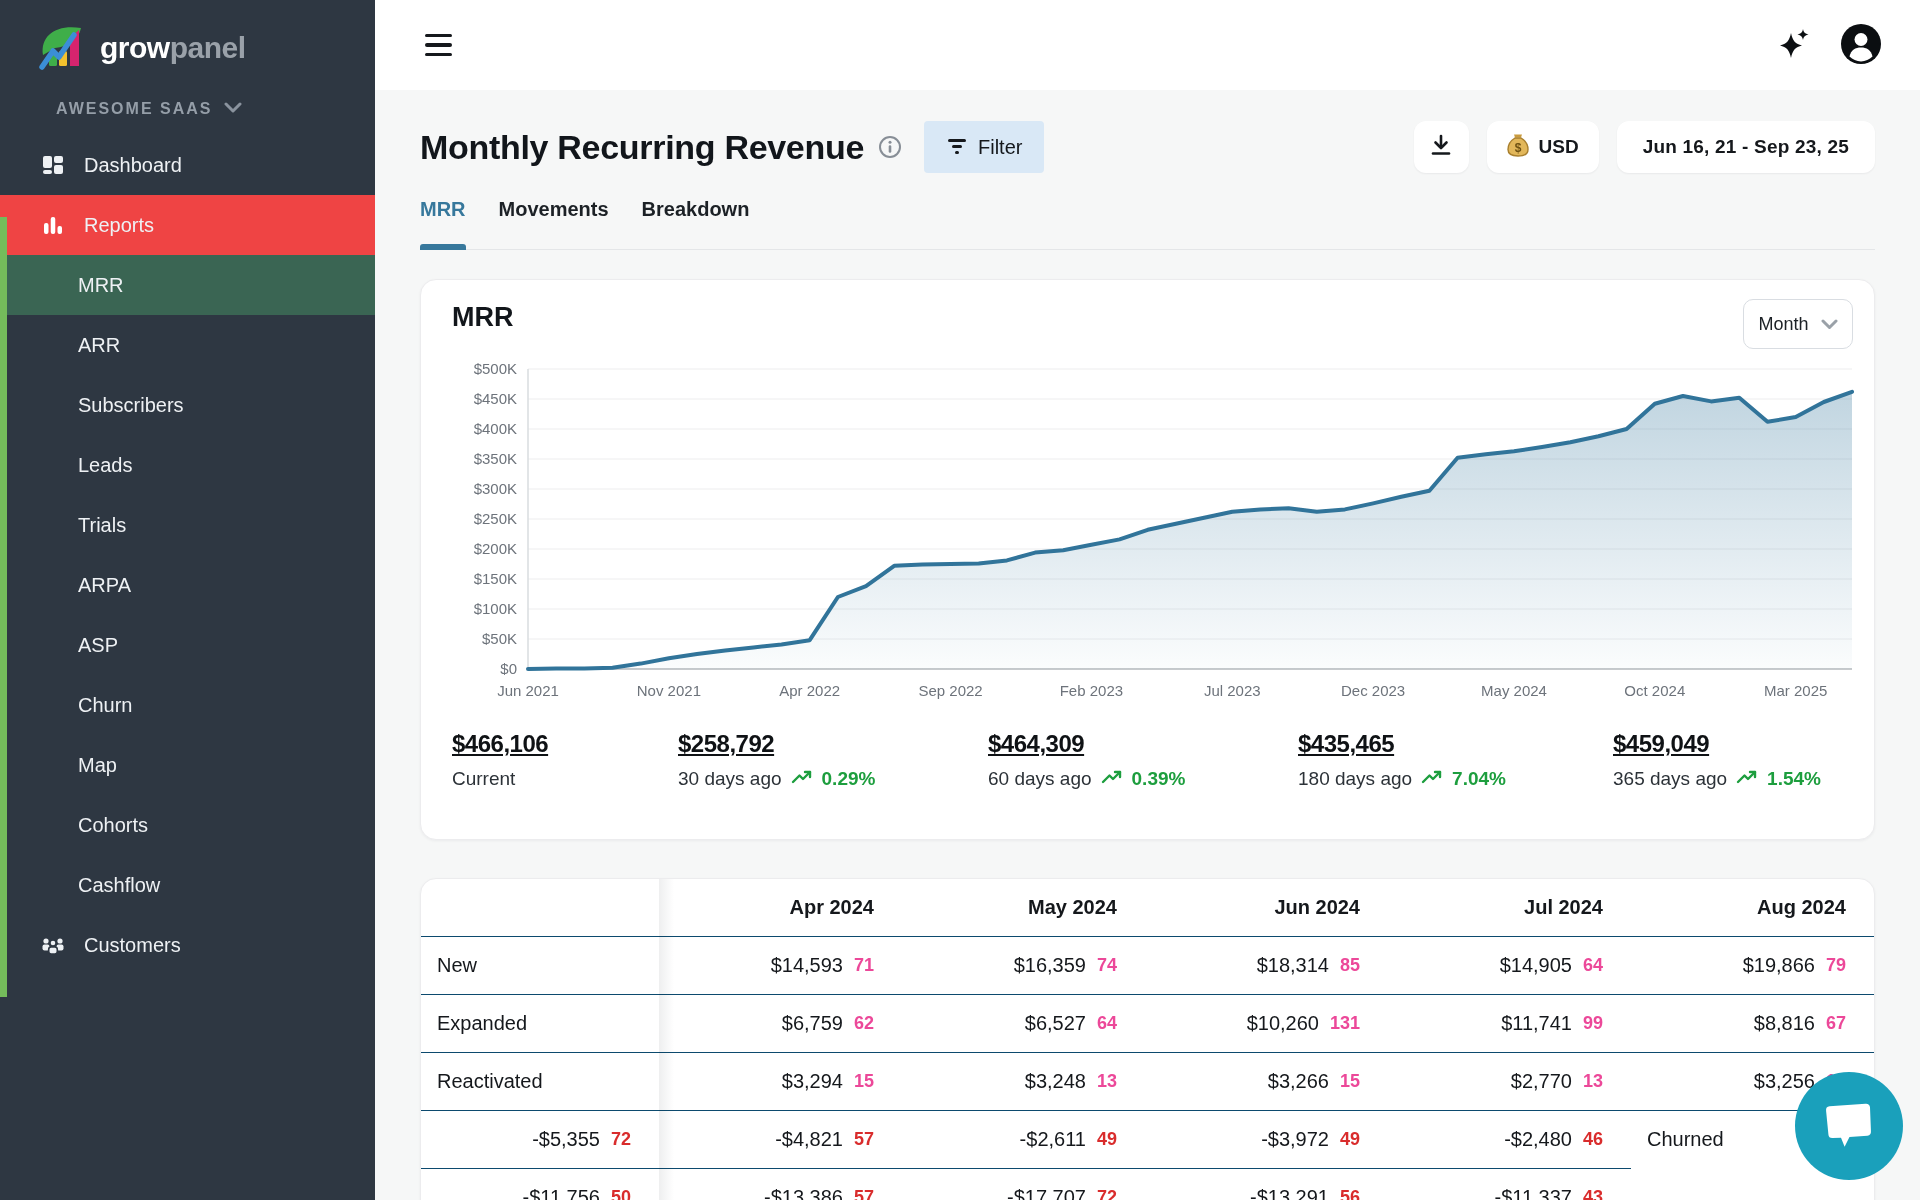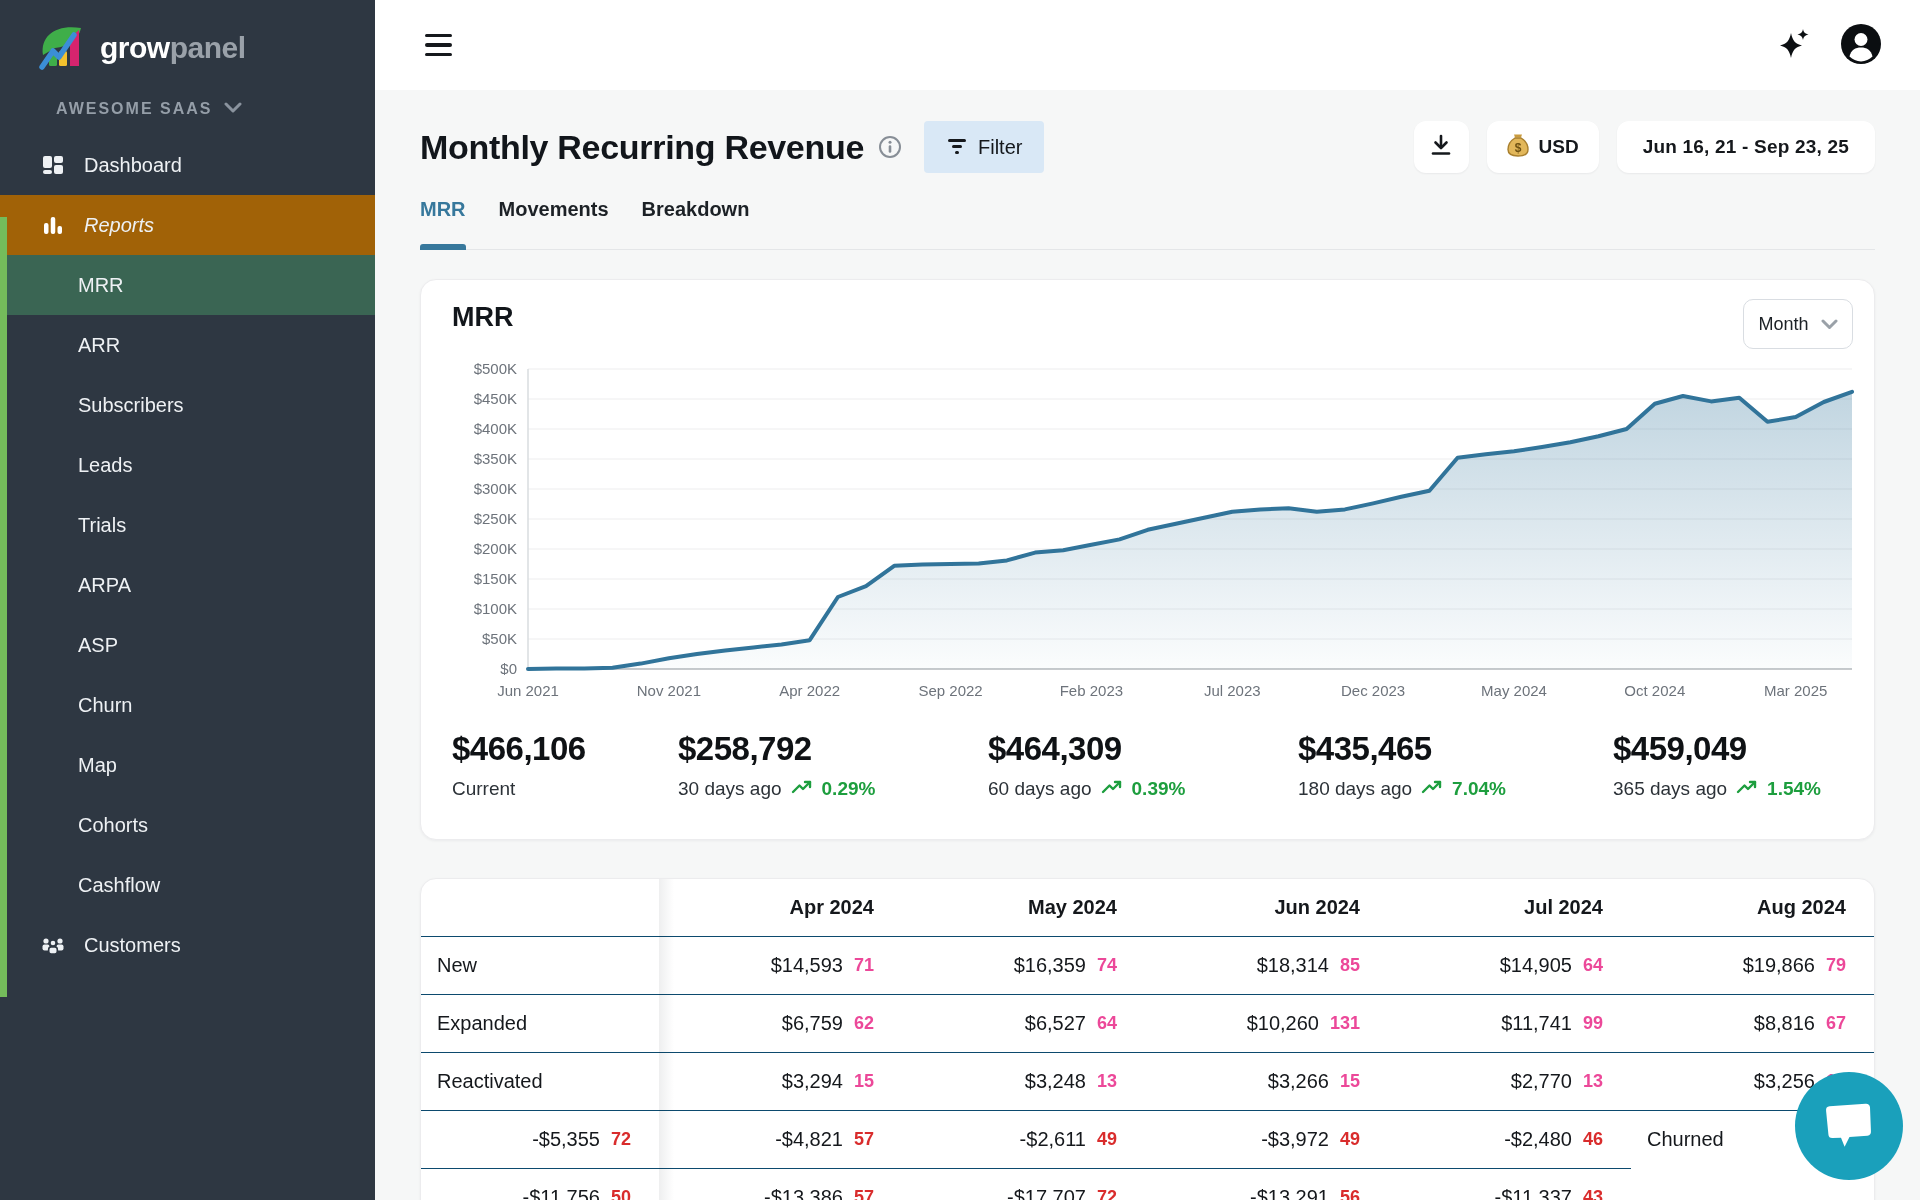--- a/index.html
+++ b/index.html
@@ -12,21 +12,21 @@
   .accent-strip { position:absolute; left:0; top:217px; width:7px; height:780px; background:#74bc5b; z-index:2; }
   .logo-row { display:flex; align-items:center; gap:14px; padding:24px 0 0 38px; height:72px; }
   .logo-text { font-size:30px; font-weight:700; color:#ffffff; letter-spacing:-0.5px; }
   .logo-text .lite { color:#9aa1a9; }
   .workspace { display:flex; align-items:center; gap:12px; margin:28px 0 0 56px; background:none; border:none; cursor:pointer;
     color:#959ea8; font-family:inherit; font-size:16px; font-weight:700; letter-spacing:2px; }
   .nav { margin-top:17px; }
   .nav-row { display:flex; align-items:center; gap:18px; height:60px; padding-left:40px; color:#eef1f4; font-size:20px; cursor:pointer; }
   .nav-row .ic { width:26px; display:flex; justify-content:center; }
   .sub-row { display:flex; align-items:center; height:60px; padding-left:78px; color:#eef1f4; font-size:20px; cursor:pointer; }
-  .grp-active { background:#a16207;font-style:italic; }
+  .grp-active { background:#ef4444; }
   .sub-selected { background:#3a6553; }
 
   
   .main { position:absolute; left:375px; top:0; width:1545px; height:1200px; }
   .topbar { height:90px; background:#ffffff; display:flex; align-items:center; padding:0 38px 0 50px; }
   .hamburger { display:flex; flex-direction:column; gap:6px; background:none; border:none; cursor:pointer; }
   .hamburger span { display:block; width:27px; height:3.5px; background:#15181c; border-radius:2px; }
   .topbar .spacer { flex:1; }
   .icon-btn { background:none; border:none; cursor:pointer; display:flex; align-items:center; justify-content:center; margin-left:26px; }
 
@@ -50,21 +50,21 @@
 
   .card { background:#ffffff; border:1px solid #ececee; border-radius:16px; box-shadow:0 1px 3px rgba(16,24,40,.05); }
   .chart-card { position:relative; margin-top:29px; height:561px; }
   .chart-title { position:absolute; left:31px; top:22px; font-size:27px; font-weight:700; color:#12161b; }
   .month-btn { position:absolute; right:21px; top:19px; width:110px; height:50px; display:flex; align-items:center; justify-content:center; gap:12px;
     background:#fff; border:1px solid #d9dde2; border-radius:10px; cursor:pointer; font-family:inherit; font-size:18px; font-weight:500; color:#1c2126; }
   #mrr-chart { position:absolute; left:24px; top:70px; }
   #mrr-chart text { font-family:"Liberation Sans","DejaVu Sans",sans-serif; font-size:15px; fill:#6d737b; }
 
   .stats-row { position:absolute; left:31px; top:450px; display:flex; }
-  .stat .v { font-size:33px; font-weight:700; color:#0f1215; letter-spacing:-0.5px; }
+  .stat .v { font-size:24px; font-weight:700; color:#0f1215; letter-spacing:-0.5px;text-decoration:underline; }
   .stat .lbl-row { display:flex; align-items:center; gap:9px; margin-top:10px; font-size:19px; color:#2c3238; }
   .stat .pct { color:#1d9e3e; font-weight:600; }
 
   .table-card { position:relative; margin-top:38px; min-height:340px; overflow:hidden; }
   .mrr-table { display:grid; grid-template-columns:238px repeat(5, 1fr); }
   .tcell { height:58px; display:flex; align-items:center; justify-content:flex-end; padding-right:28px; border-top:1px solid #0c4a6e;
     font-size:20px; color:#15181c; }
   .tcell.head { height:57px; border-top:none; font-weight:700; }
   .tcell.rowlabel { justify-content:flex-start; padding-left:16px; font-weight:500; }
   .tcell .count { margin-left:11px; font-size:18px; font-weight:600; }

